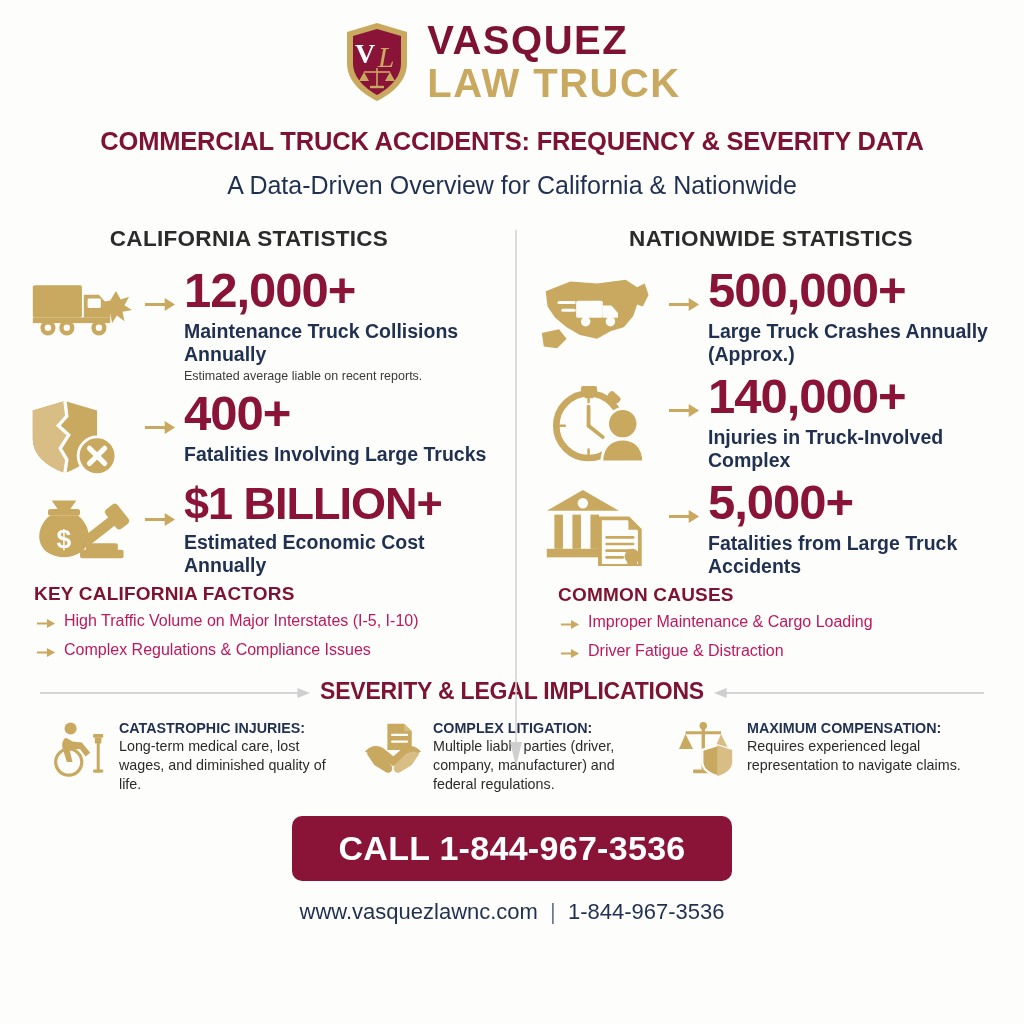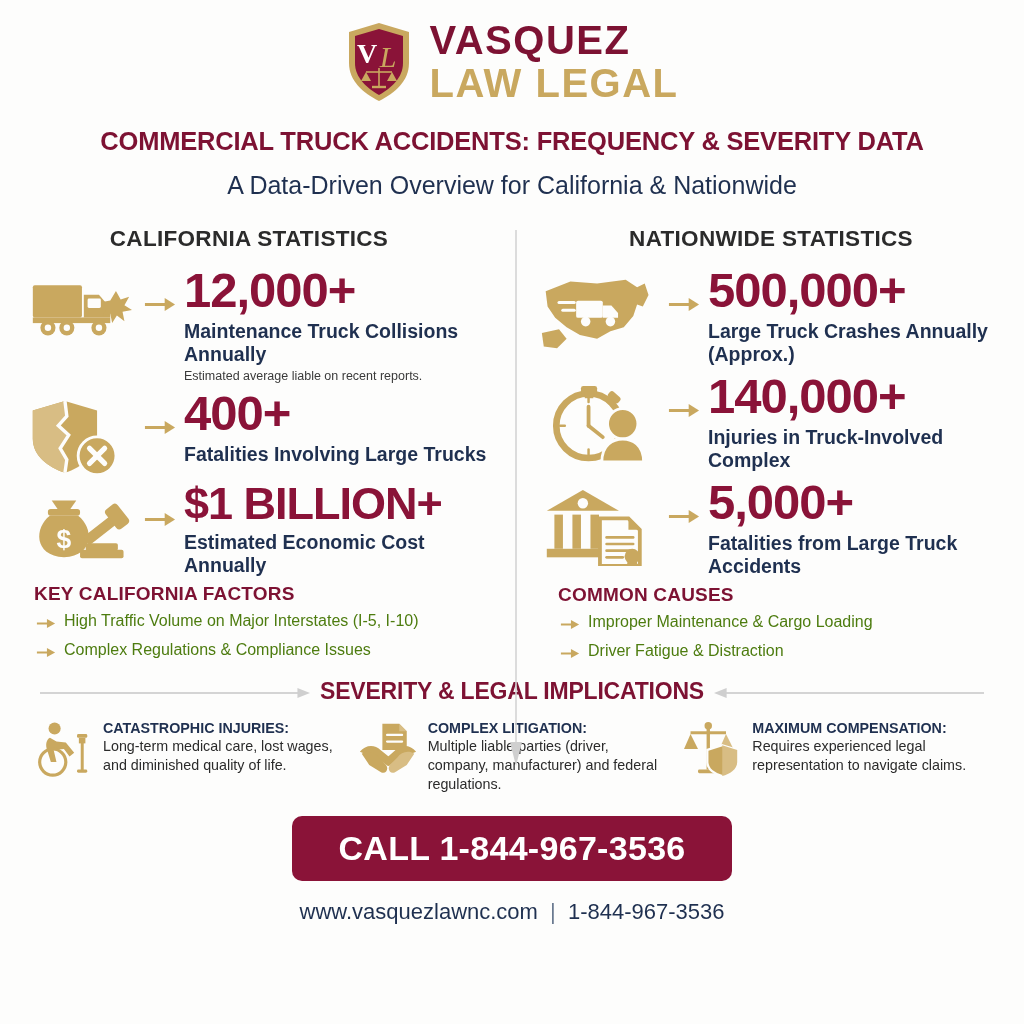--- a/index.html
+++ b/index.html
@@ -81,38 +81,38 @@
 
   
   .list-head {
     color:#7d1233; font-weight:bold; font-size:19px;
     letter-spacing:0.2px; margin-top:4px; margin-bottom:6px;
   }
   .col-left .list-head { padding-left:12px; }
   .col-right .list-head { padding-left:24px; }
   .bullet {
     display:flex; align-items:flex-start; gap:8px;
-    font-size:16px; color:#4d7c0f; margin-bottom:5px; line-height:1.3;text-align:center;
+    font-size:16px; color:#be185d; margin-bottom:5px; line-height:1.3;text-align:center;
   }
   .col-left .bullet { padding-left:14px; }
   .col-right .bullet { padding-left:26px; }
   .b-arrow { flex:0 0 auto; padding-top:3px; }
 
   
   .sev-divider {
     display:flex; align-items:center; justify-content:center;
     gap:10px; margin-top:8px; padding:0 40px;
   }
   .sev-line { flex:1 1 auto; height:12px; }
   .sev-title {
     color:#7d1233; font-weight:bold; font-size:23px;
     letter-spacing:-0.2px; white-space:nowrap;
   }
 
-  .sev-cards { display:flex; margin-top:14px; padding:0 32px; gap:14px; }
+  .sev-cards { display:flex; margin-top:14px; padding:0 48px; gap:14px; }
   .sev-card { flex:1 1 0; display:flex; gap:9px; align-items:flex-start; }
   .sev-icon { flex:0 0 auto; width:62px; display:flex; justify-content:center; padding-top:2px; }
   .sev-text { flex:1 1 auto; font-size:14.3px; line-height:1.32; color:#2b2b2b; min-width:0; }
   .sev-strong { color:#1f3050; font-weight:bold; display:block; font-size:14.3px; }
 
   
   .cta-wrap { display:flex; justify-content:center; margin-top:22px; }
   .cta {
     background:#8a1338; color:#ffffff;
     font-size:34px; font-weight:bold; letter-spacing:0.3px;
@@ -140,21 +140,21 @@
         <line x1="34" y1="47" x2="34" y2="66"></line>
         <line x1="21" y1="51" x2="47" y2="51"></line>
         <path d="M21 51 L16 60 H26 Z" fill="#c9a85f" stroke="none"></path>
         <path d="M47 51 L42 60 H52 Z" fill="#c9a85f" stroke="none"></path>
         <line x1="27" y1="66" x2="41" y2="66" stroke-width="2.4"></line>
       </g>
     </svg>
   </div>
   <div class="logo-text">
     <span class="logo-l1">VASQUEZ</span>
-    <span class="logo-l2">LAW LEGAL</span>
+    <span class="logo-l2">LAW TRUCK</span>
   </div>
 </div>
 
 <h1 class="main-title">COMMERCIAL TRUCK ACCIDENTS: FREQUENCY &amp; SEVERITY DATA</h1>
 <h2 class="subtitle">A Data-Driven Overview for California &amp; Nationwide</h2>
 
 <div class="columns">
 
   <div class="divider">
     <svg viewBox="0 0 14 540" width="14" height="540" preserveAspectRatio="none">

